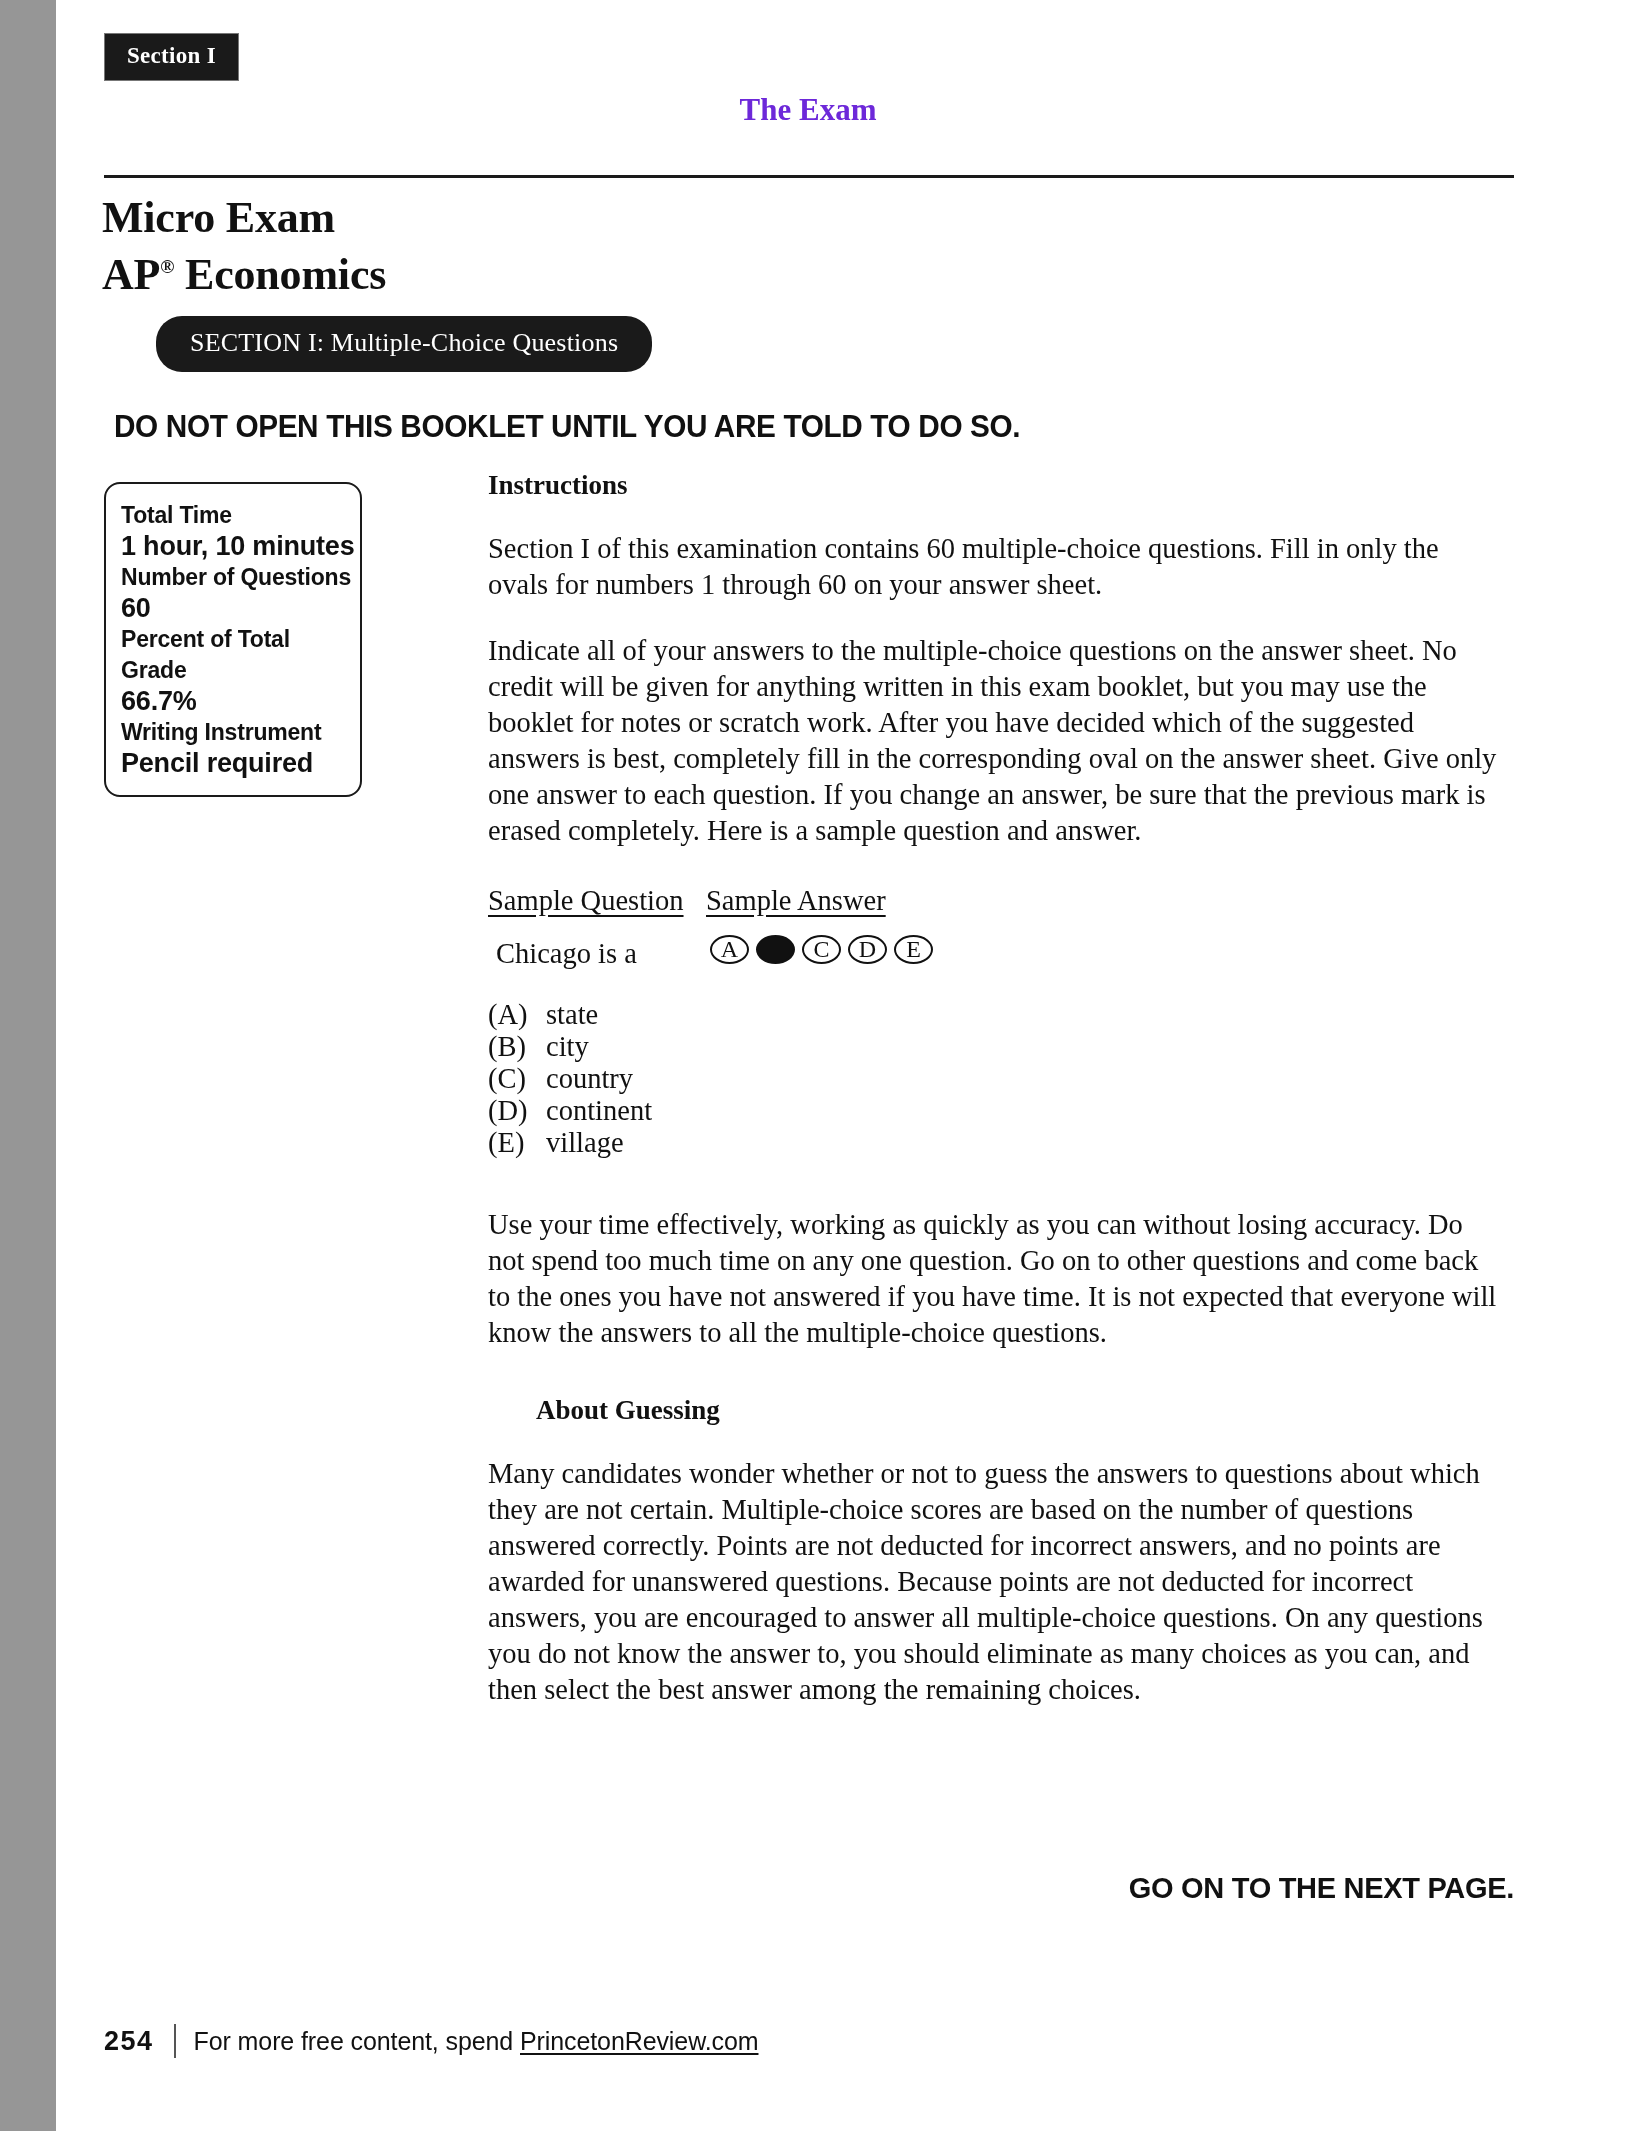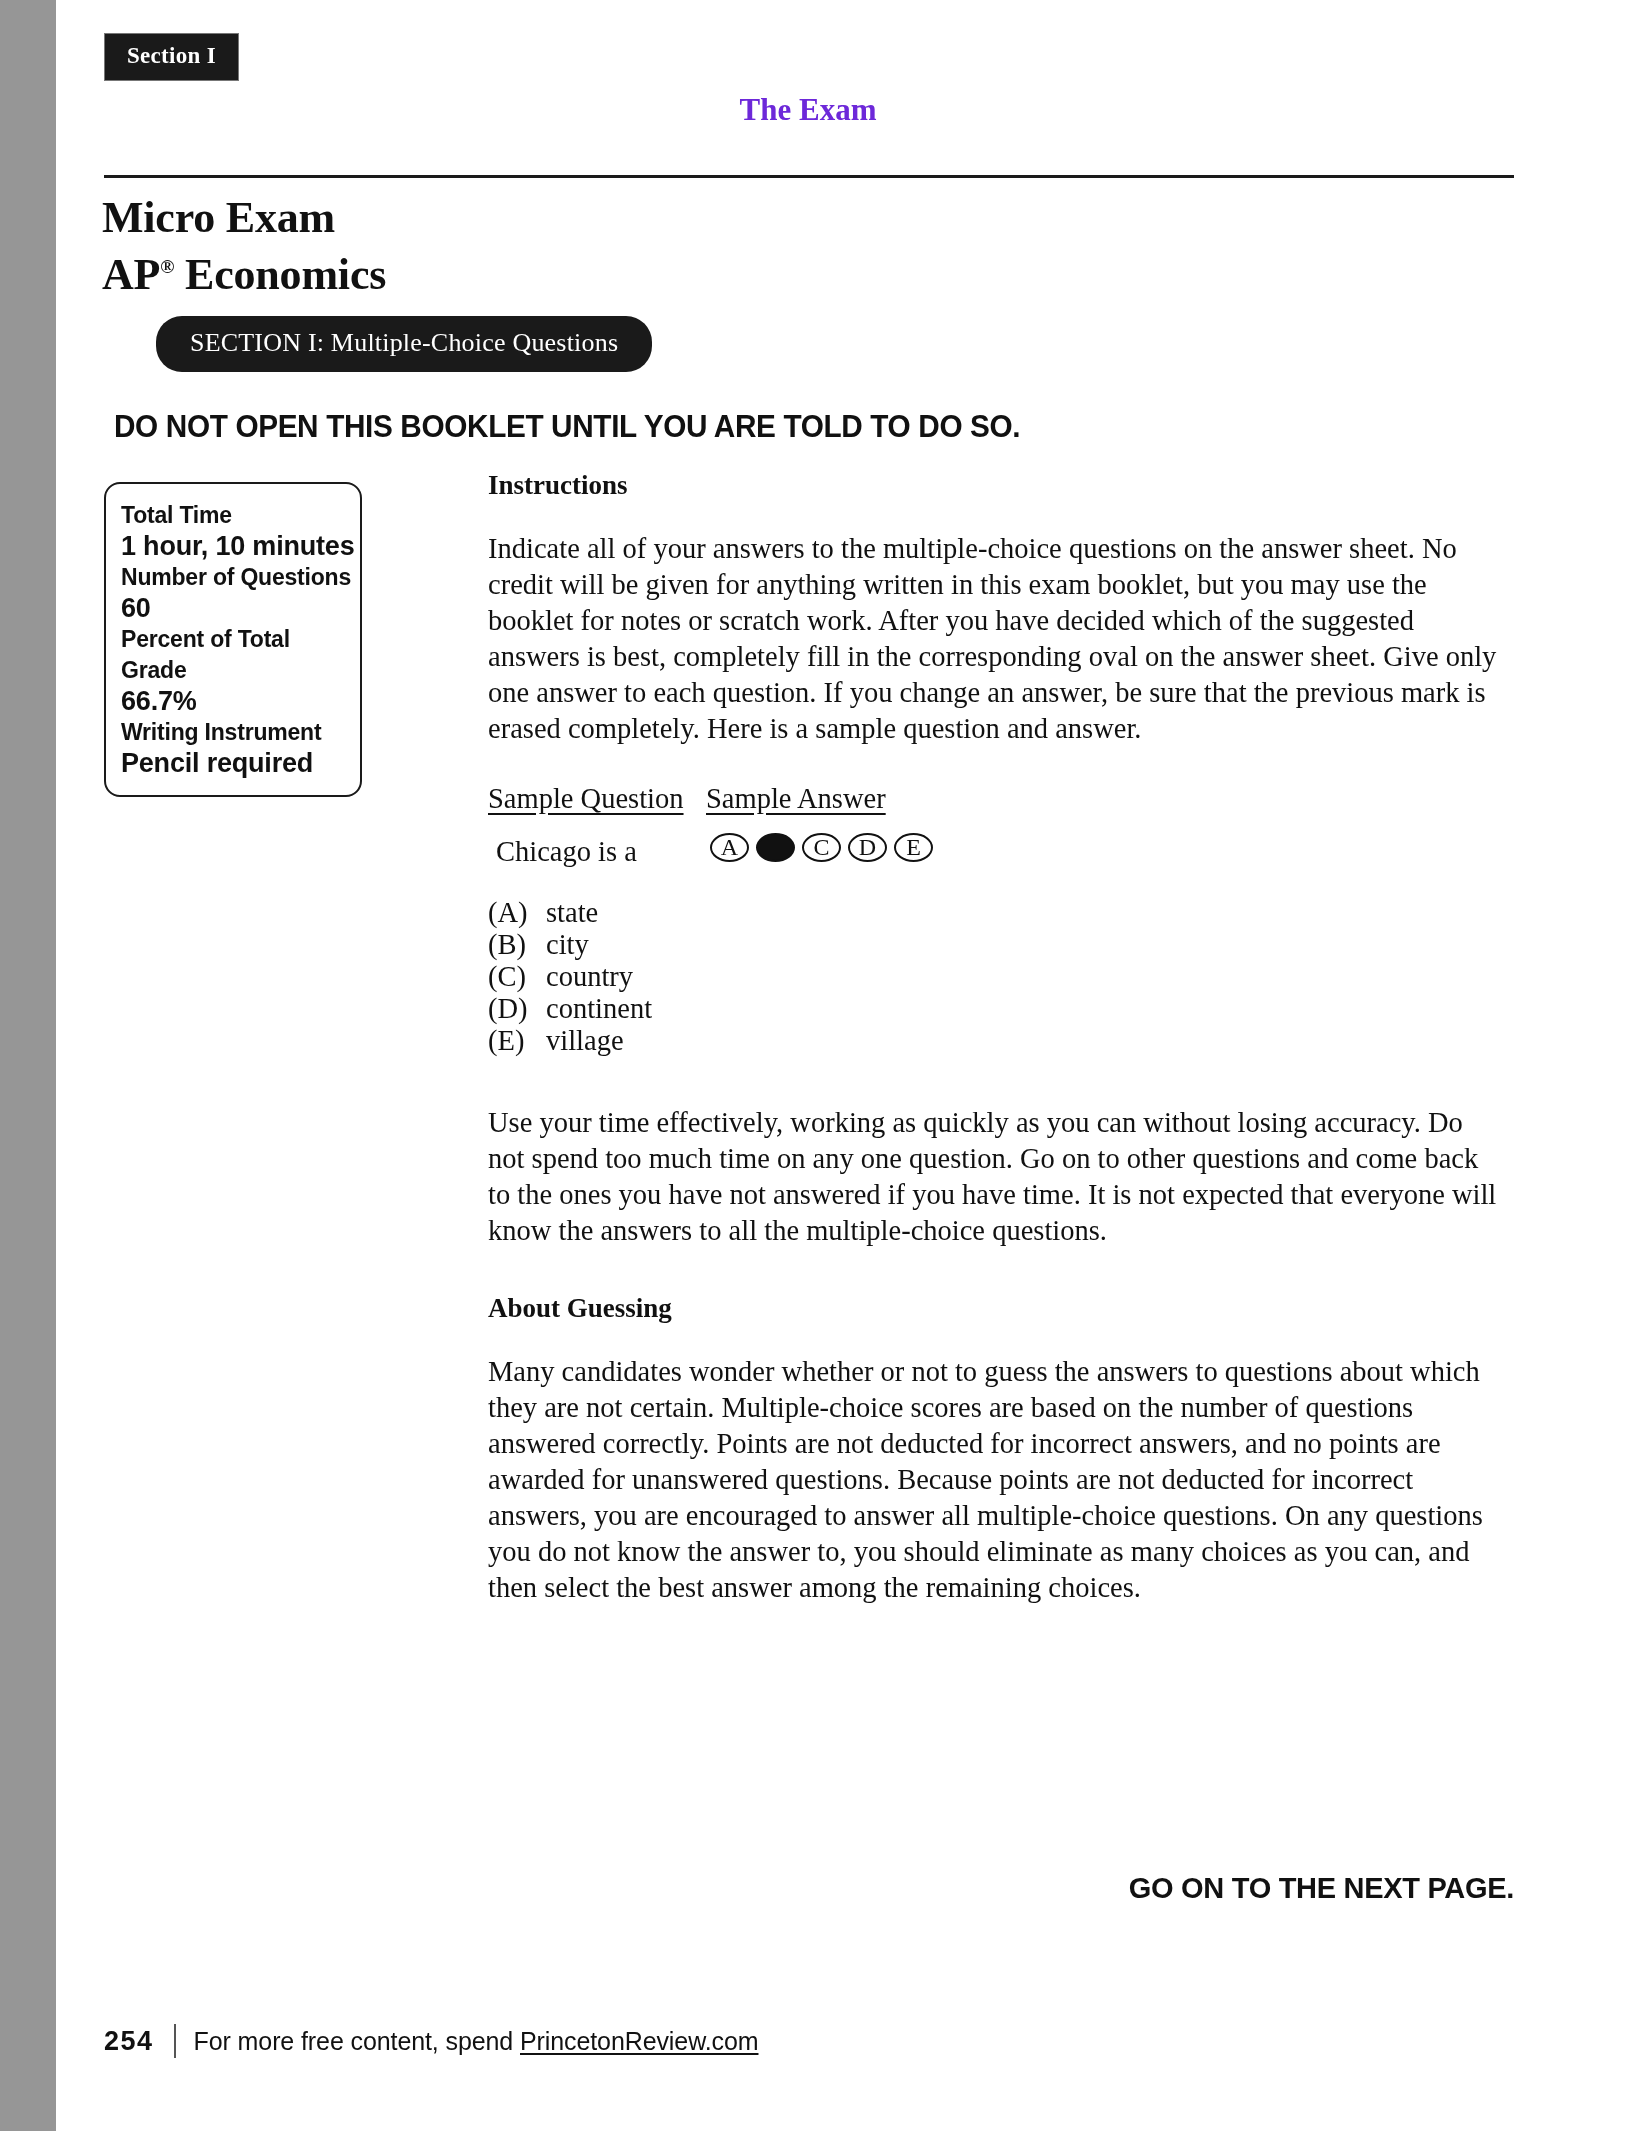--- a/index.html
+++ b/index.html
@@ -330,20 +330,21 @@
       <div class="glance-value">66.7%</div>
       <div class="glance-term">Writing Instrument</div>
       <div class="glance-value">Pencil required</div>
     </div>
   </div>
 
   <div class="instr-col">
 
     <div class="instr-heading">Instructions</div>
 
+    <p class="instr-p">Section I of this examination contains 60 multiple-choice questions. Fill in only the ovals for numbers 1 through 60 on your answer sheet.</p>
 
     <p class="instr-p">Indicate all of your answers to the multiple-choice questions on the answer sheet. No credit will be given for anything written in this exam booklet, but you may use the booklet for notes or scratch work. After you have decided which of the suggested answers is best, completely fill in the corresponding oval on the answer sheet. Give only one answer to each question. If you change an answer, be sure that the previous mark is erased completely. Here is a sample question and answer.</p>
 
     <div class="sample-wrap">
       <div class="sample-label q">Sample Question</div>
       <div class="sample-label a">Sample Answer</div>
       <div class="sample-question-text">Chicago is a</div>
       <div class="bubble-row">
         <span class="bubble">A</span>
         <span class="bubble filled">B</span>
@@ -373,21 +374,21 @@
       <div class="choice-row">
         <span class="choice-letter">(E)</span>
         <span>village</span>
       </div>
     </div>
 
     <div class="gap-after-choices"></div>
 
     <p class="instr-p">Use your time effectively, working as quickly as you can without losing accuracy. Do not spend too much time on any one question. Go on to other questions and come back to the ones you have not answered if you have time. It is not expected that everyone will know the answers to all the multiple-choice questions.</p>
 
-    <div class="instr-heading" style="margin-top:44px;margin-bottom:30px;">About Guessing</div>
+    <div class="instr-heading" style="margin-top:44px;margin-bottom:30px;margin-left:48px;">About Guessing</div>
 
     <p class="instr-p">Many candidates wonder whether or not to guess the answers to questions about which they are not certain. Multiple-choice scores are based on the number of questions answered correctly. Points are not deducted for incorrect answers, and no points are awarded for unanswered questions. Because points are not deducted for incorrect answers, you are encouraged to answer all multiple-choice questions. On any questions you do not know the answer to, you should eliminate as many choices as you can, and then select the best answer among the remaining choices.</p>
 
   </div>
 
   <div class="next-page">GO ON TO THE NEXT PAGE.</div>
 
   <div class="footer">
     <span class="footer-page-num">254</span>
     <span class="footer-divider"></span>

